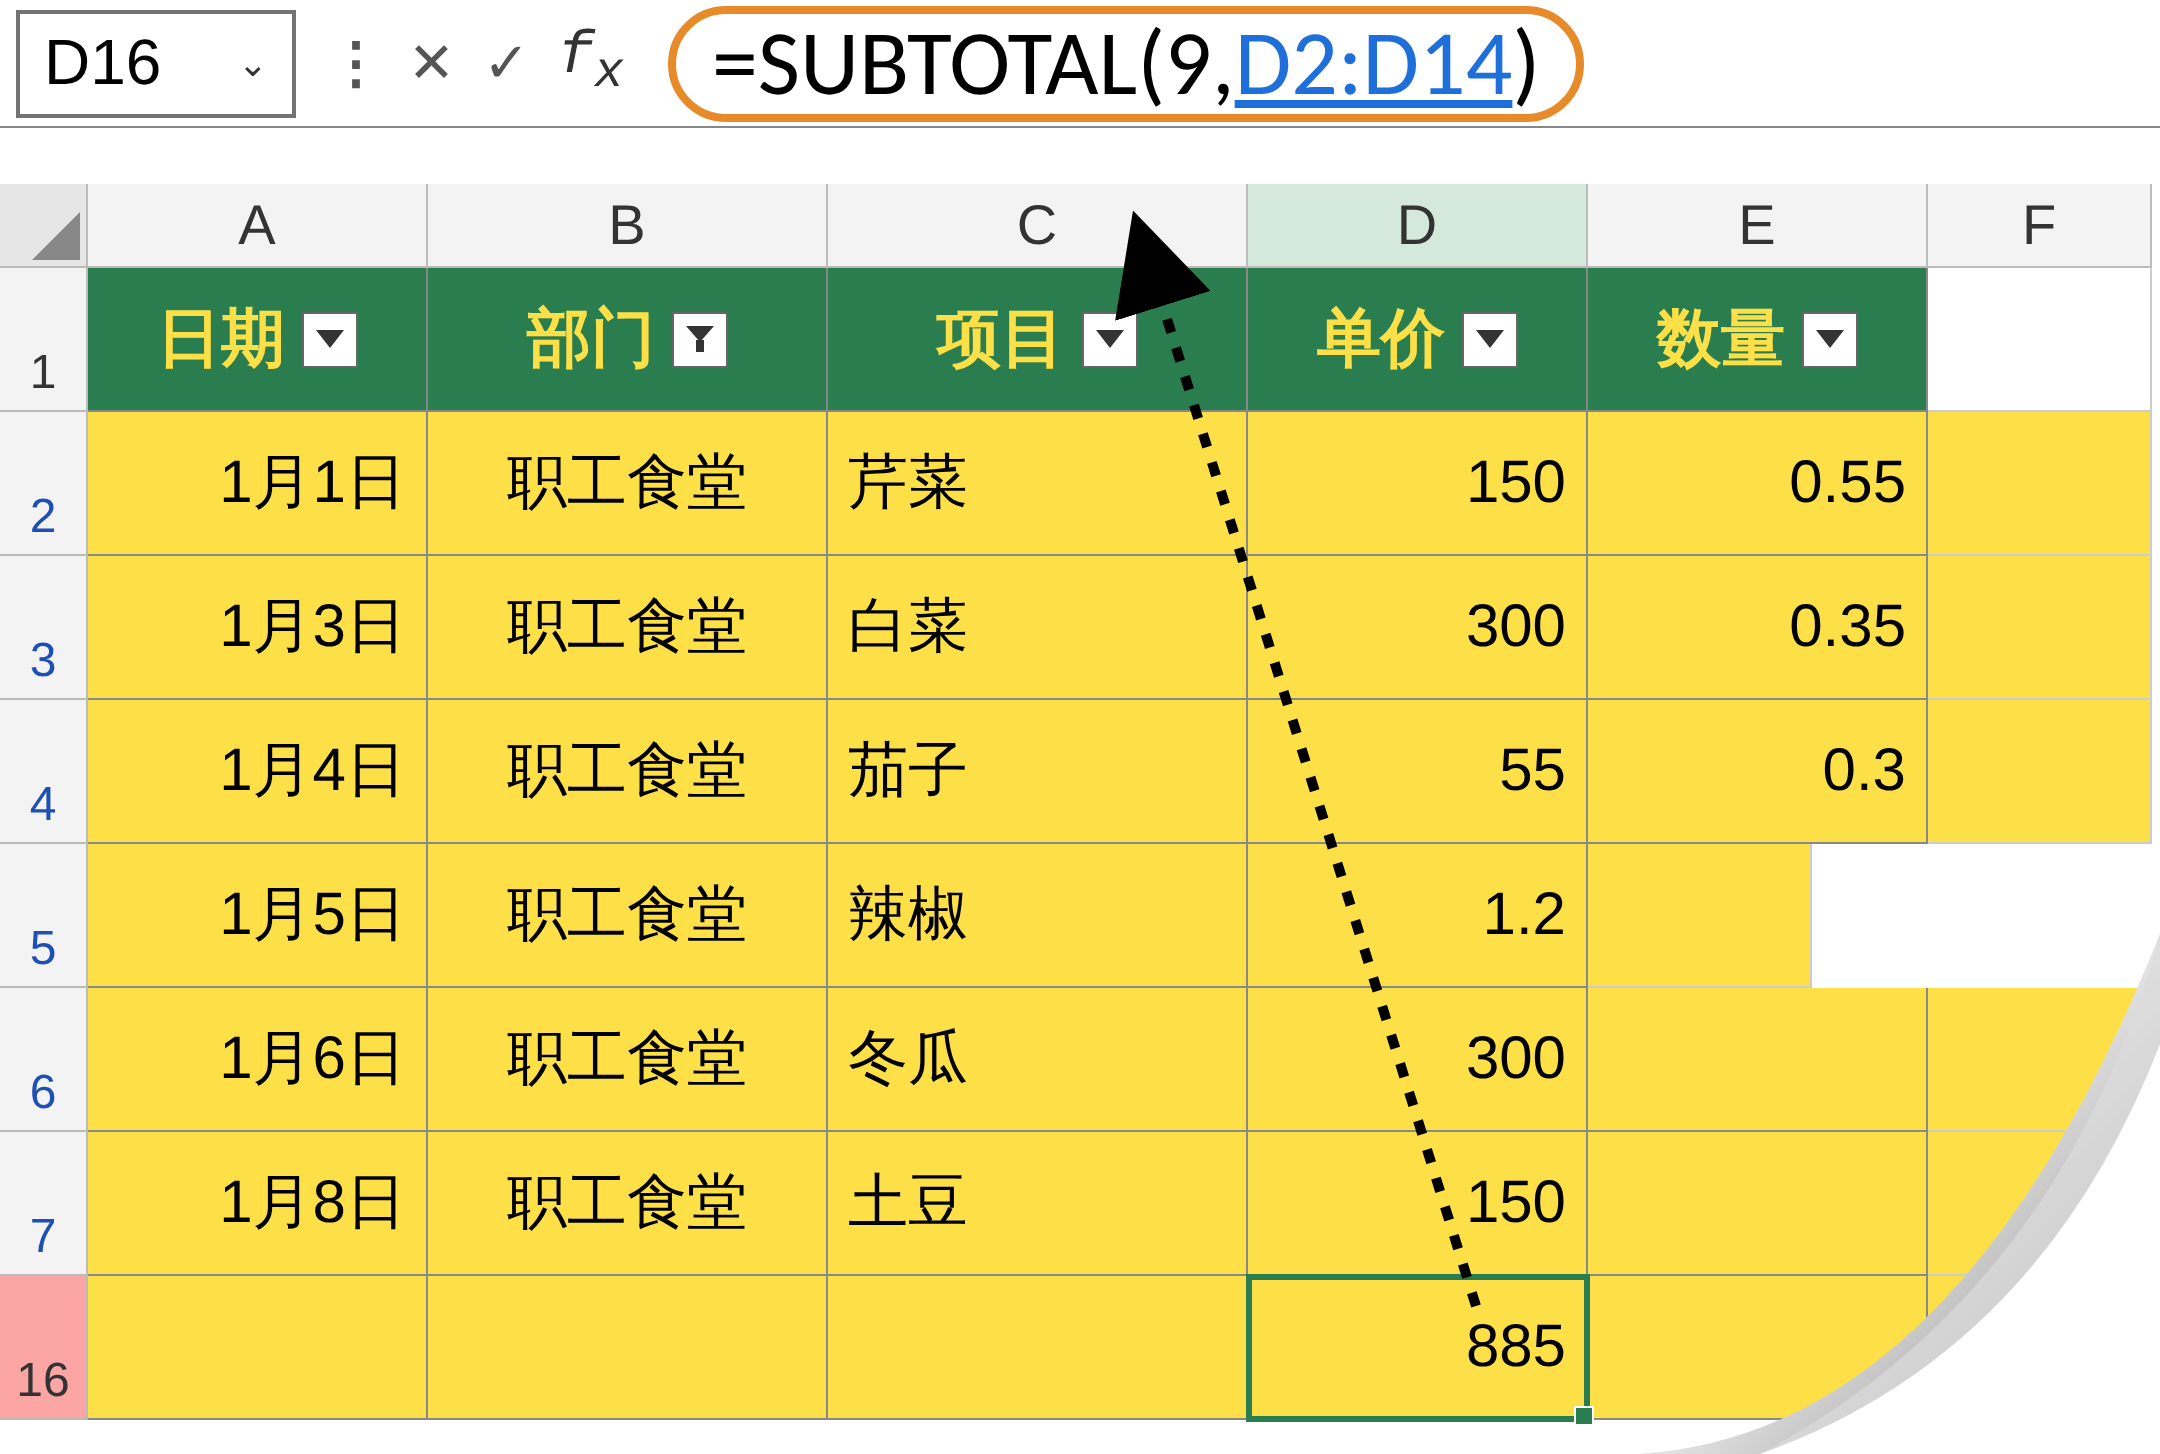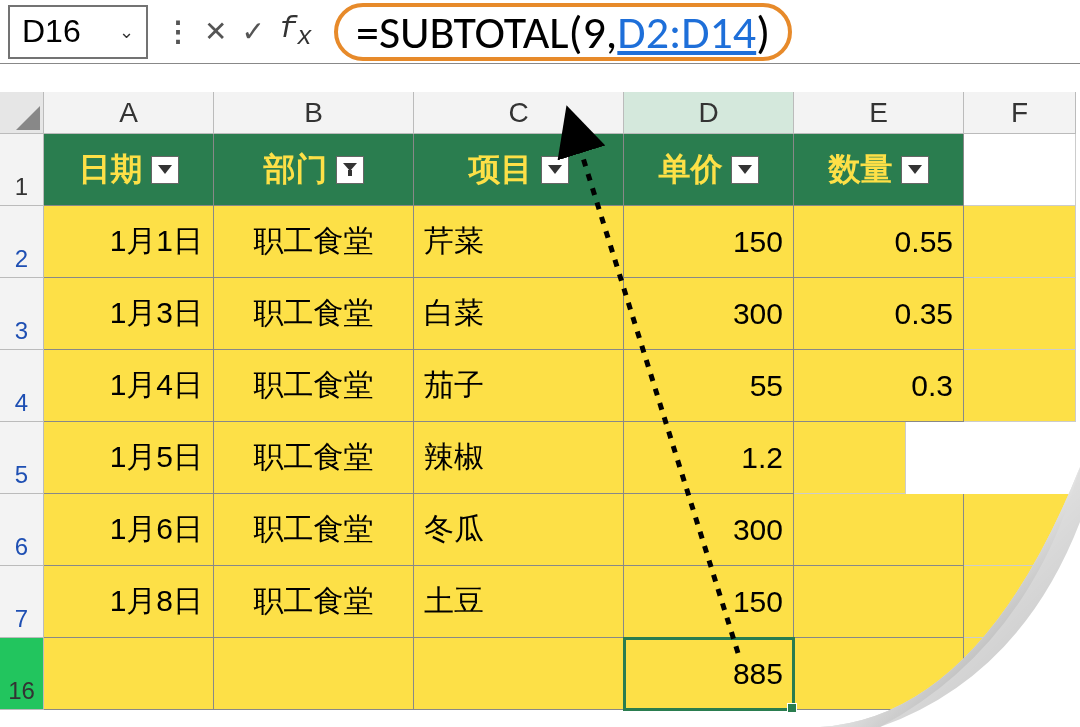--- a/index.html
+++ b/index.html
@@ -101,21 +101,21 @@
     border-right: 1px solid #bbb;
     border-bottom: 1px solid #bbb;
     font-size: 24px;
     color: #1e4fb3;
     display: flex;
     align-items: flex-end;
     justify-content: center;
     padding-bottom: 4px;
   }
   .row-h.black { color: #333; }
-  .row-h.active { background: #22c55e; }
+  .row-h.active { background: #fca5a5; }
   .cell {
     border-right: 1px solid #888;
     border-bottom: 1px solid #888;
     font-size: 30px;
     display: flex;
     align-items: center;
     padding: 0 10px;
     background: #fde047;
   }
   .cell.right { justify-content: flex-end; }

